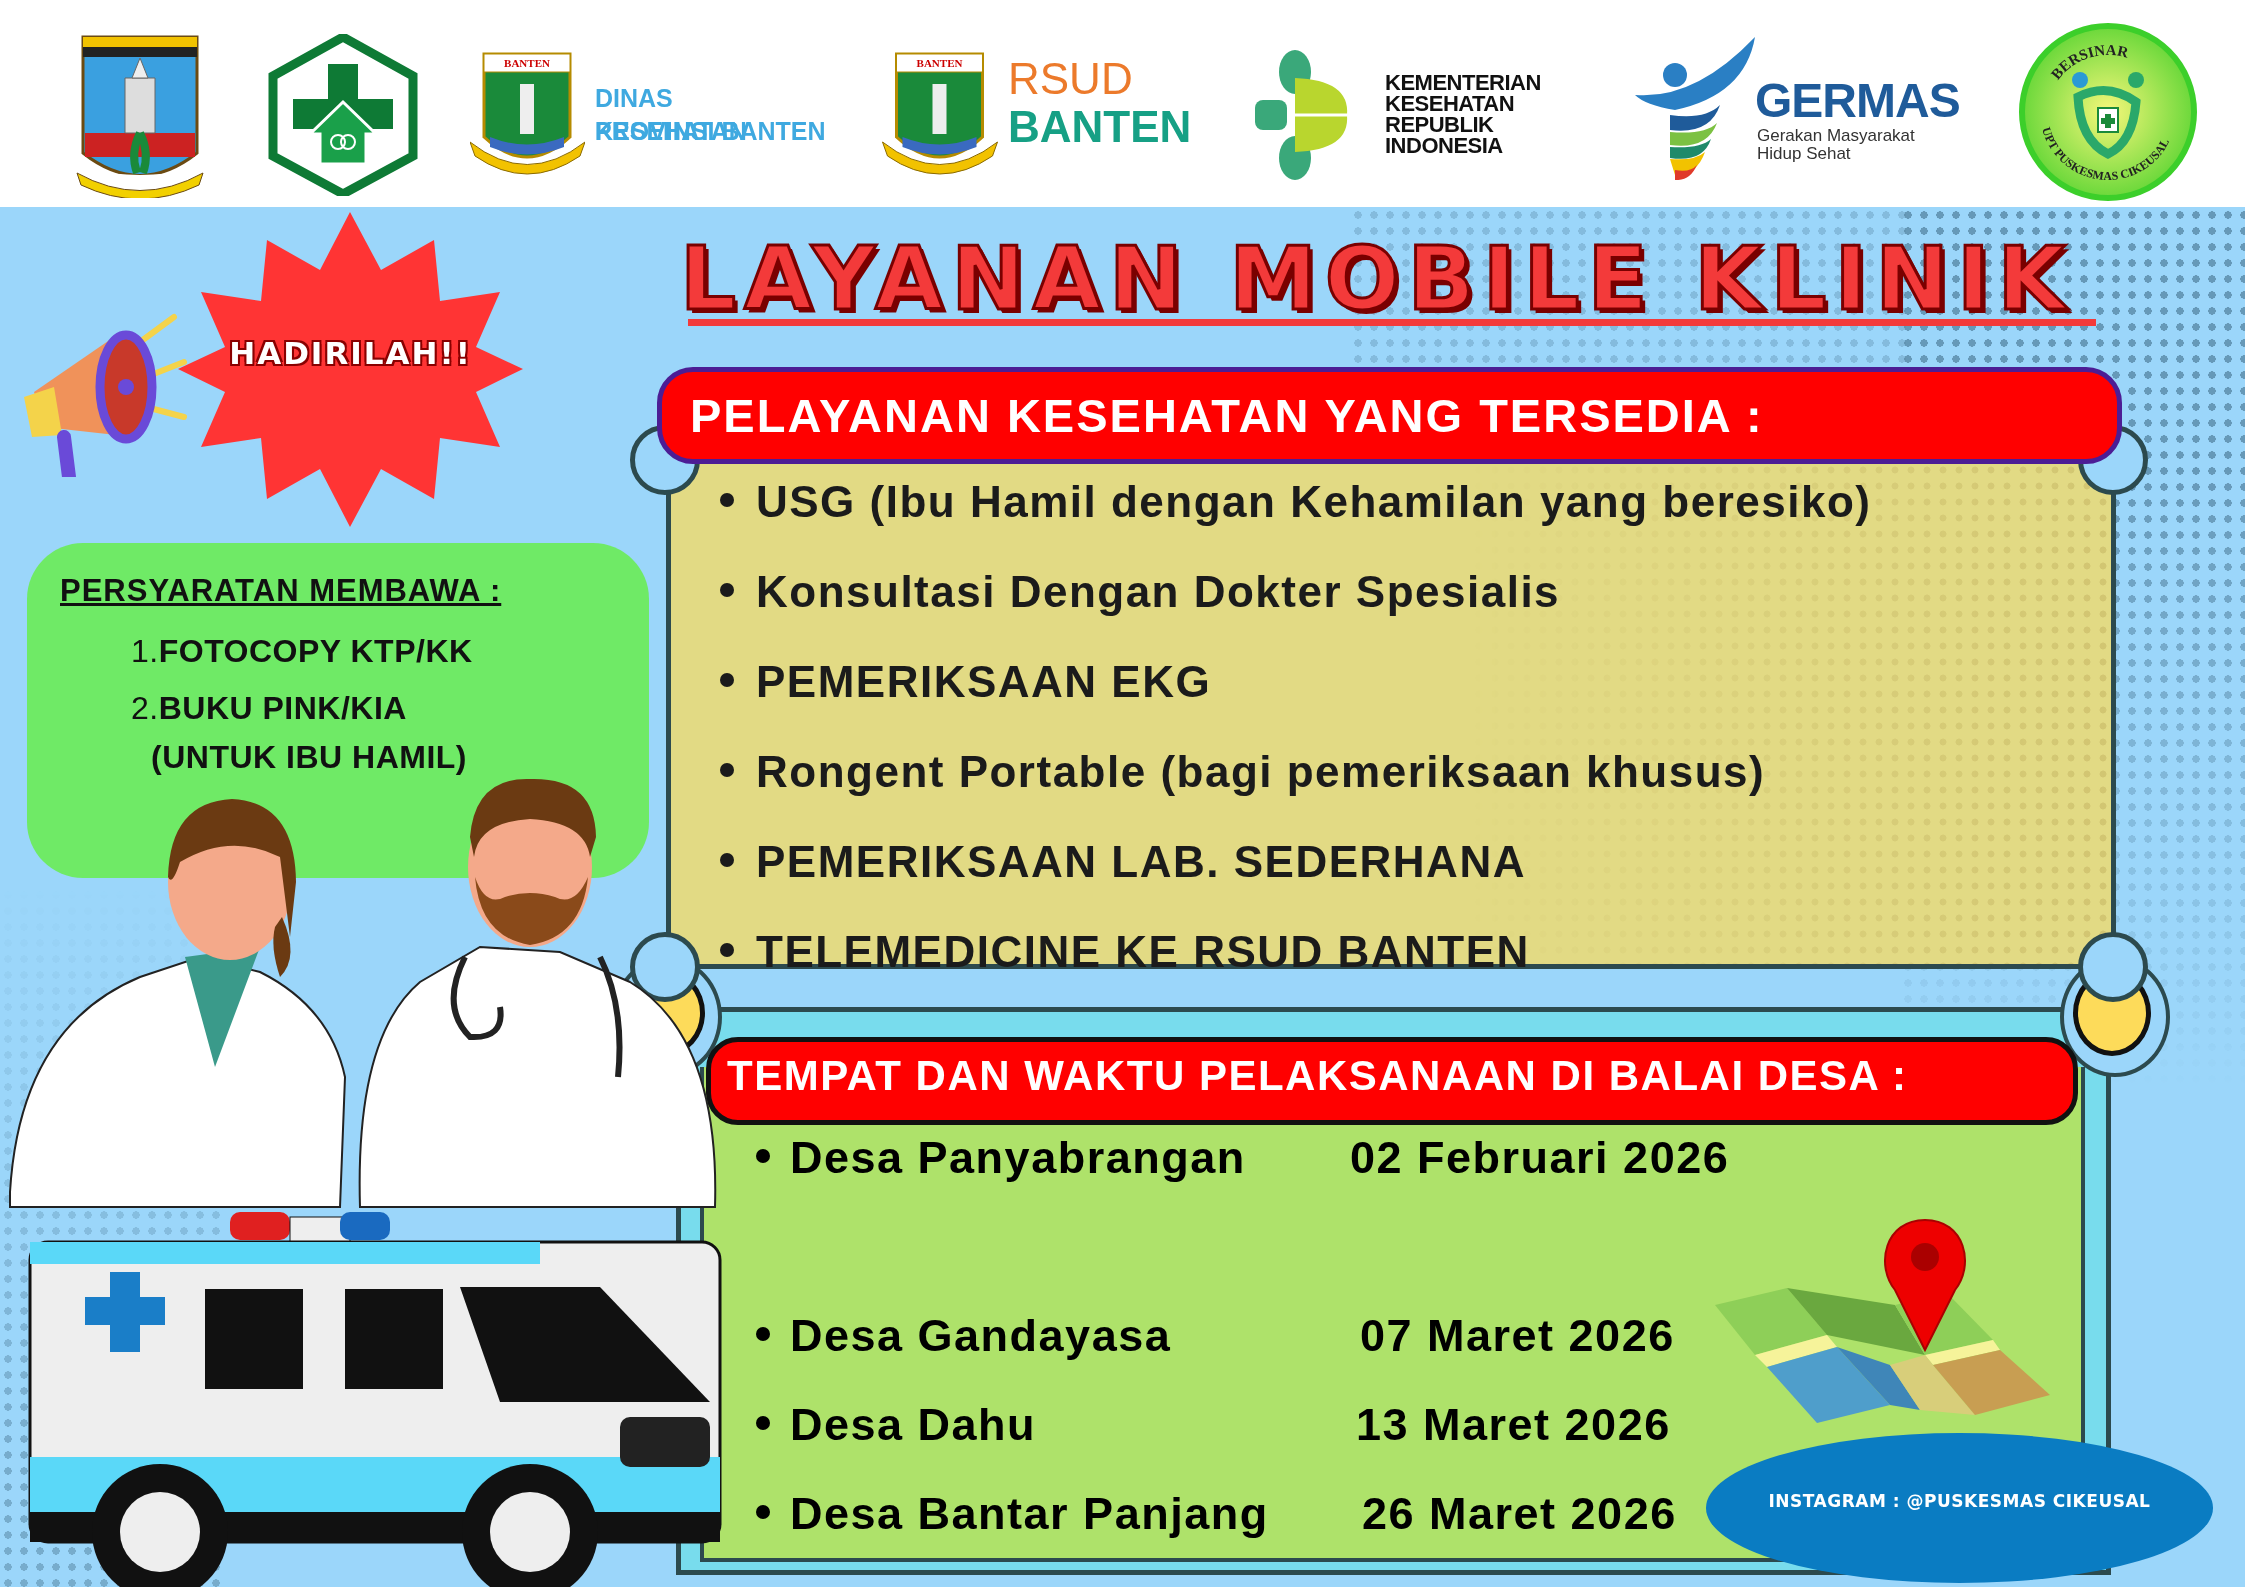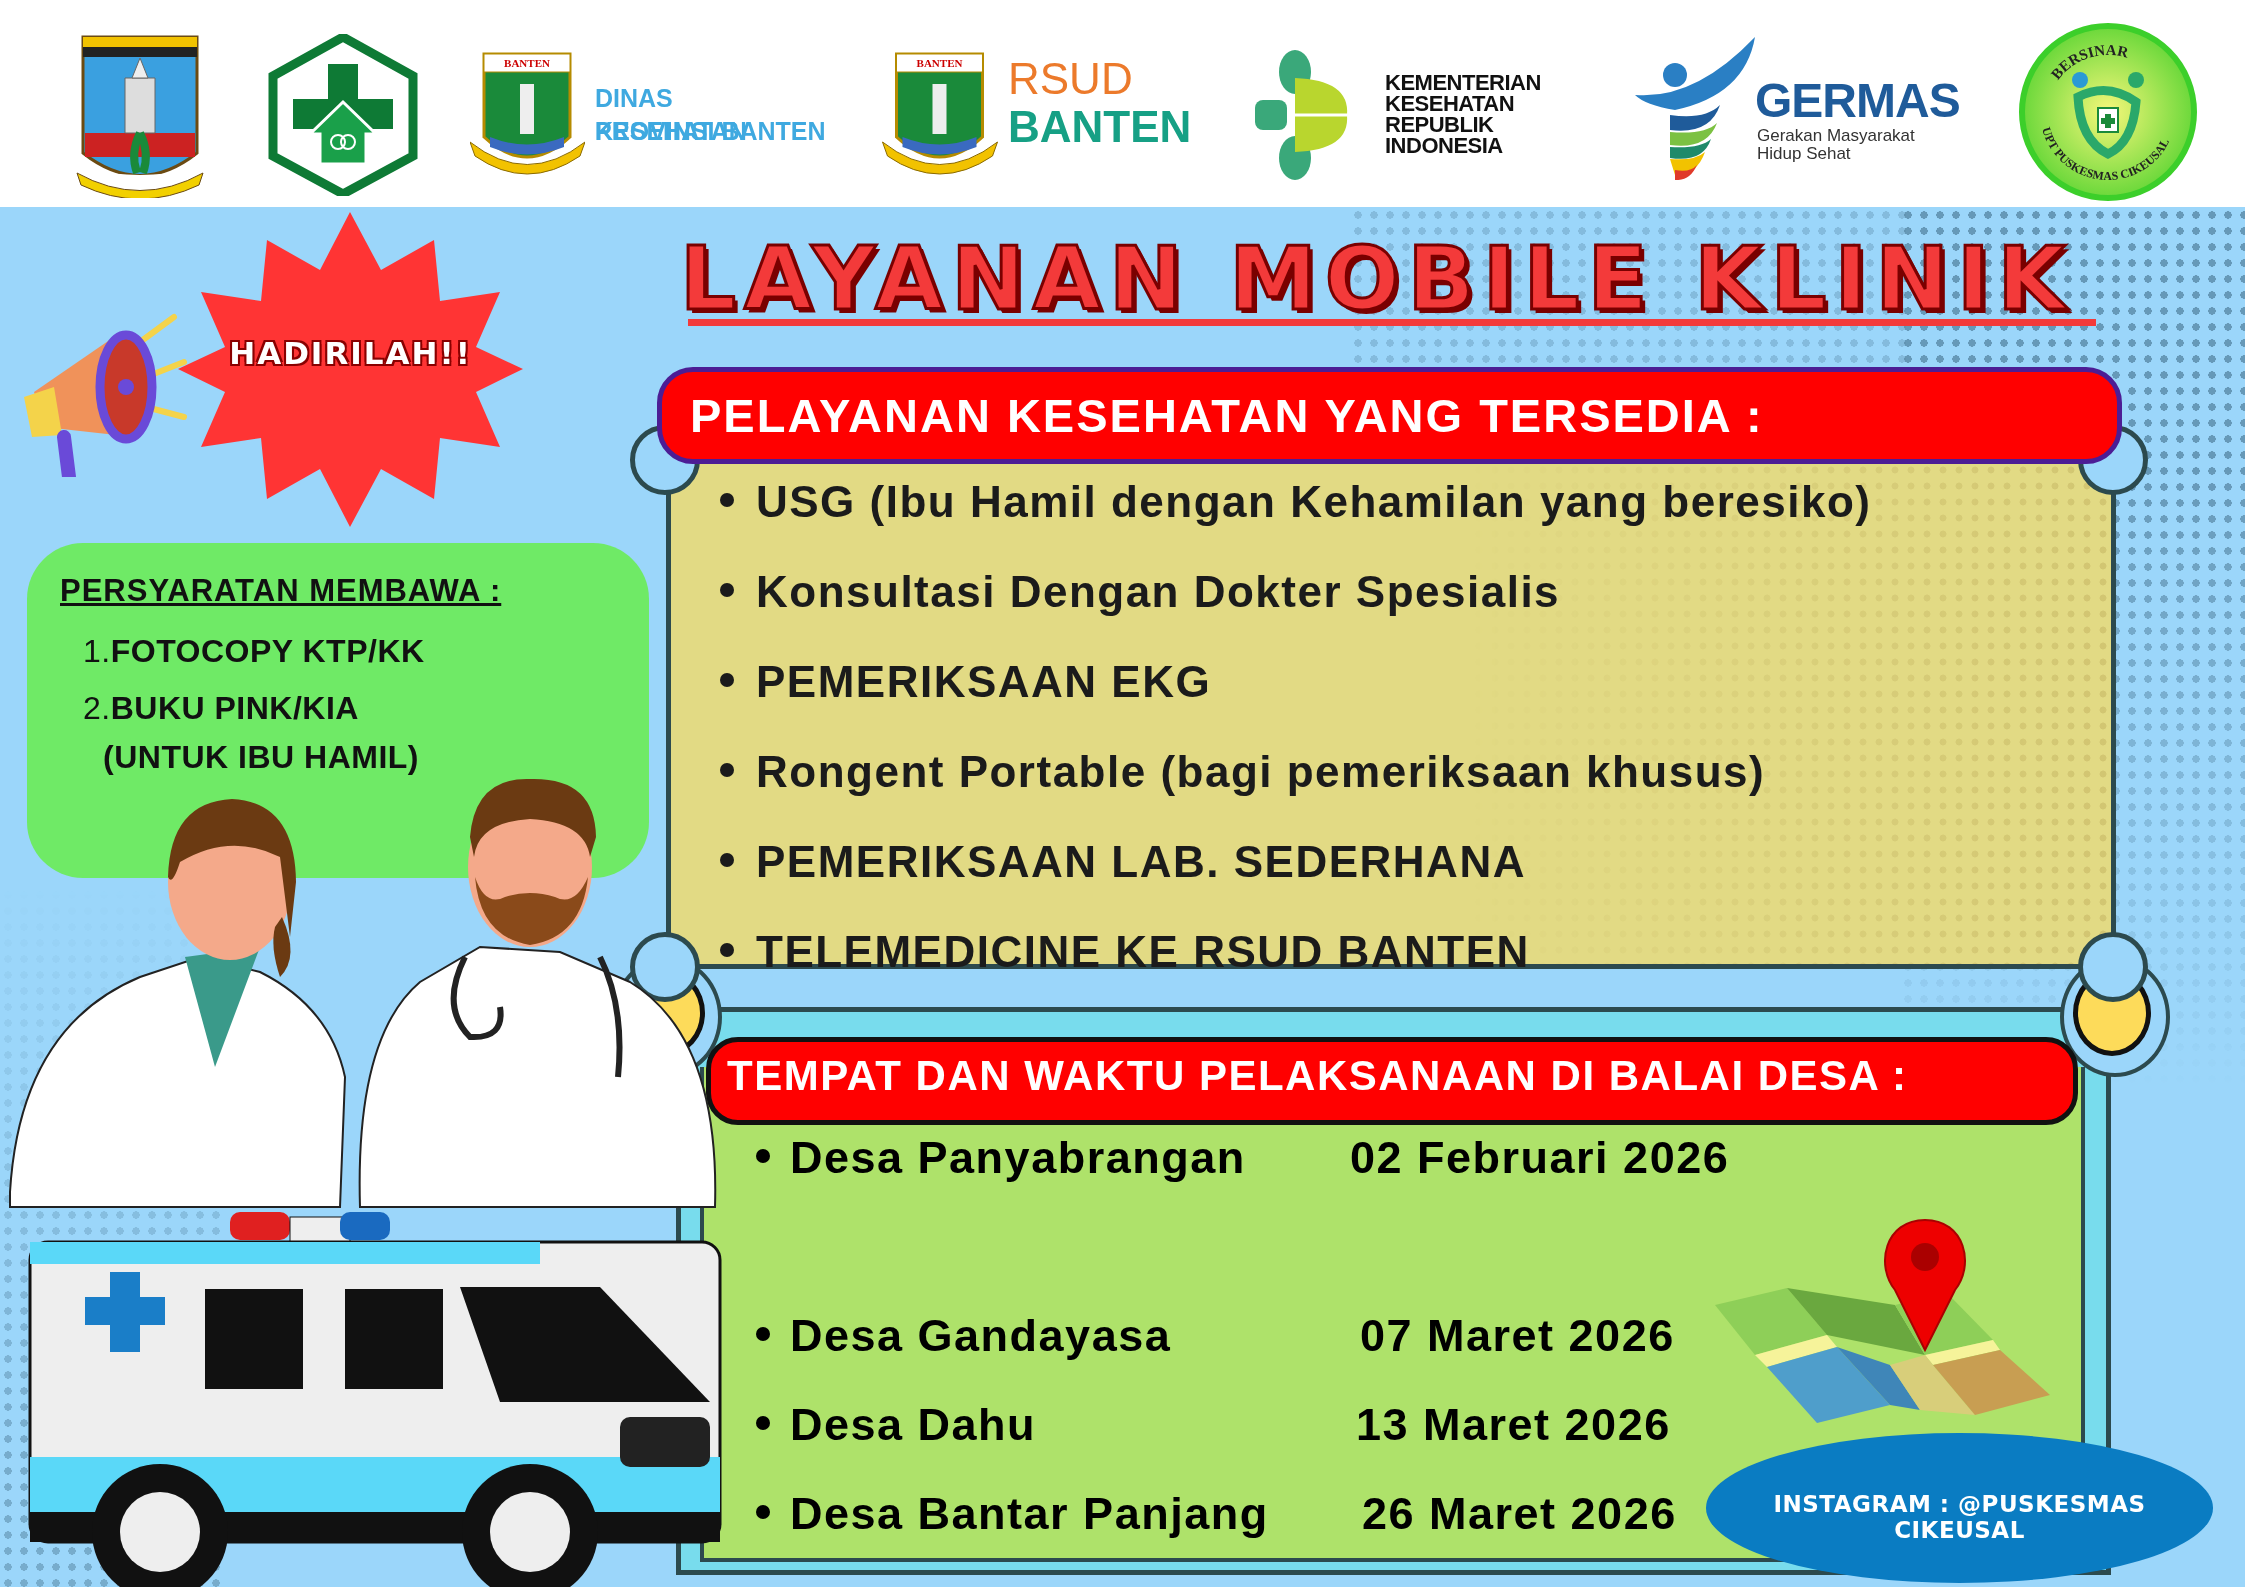--- a/index.html
+++ b/index.html
@@ -63,21 +63,21 @@
   
   .req-box {
     position: absolute; left: 27px; top: 336px; width: 622px; height: 335px;
     background: #6fea66; border-radius: 56px;
   }
   .req-title {
     position: absolute; left: 33px; top: 30px;
     font-weight: bold; font-size: 31px; color: #111; text-decoration: underline;
     letter-spacing: 1px;
   }
-  .req-item { position: absolute; font-size: 32px; color: #111; letter-spacing: 0.5px; }
+  .req-item { position: absolute; font-size: 32px; color: #111; letter-spacing: 0.5px; margin-left: 48px; }
   .req-item .num { font-weight: normal; }
   .req-item .txt { font-weight: bold; }
 
   
   .svc-panel {
     position: absolute; left: 666px; top: 250px; width: 1450px; height: 512px;
     background: #e2da84; border: 5px solid #2c4a4e;
     border-radius: 0;
   }
   .svc-corner {
@@ -136,21 +136,21 @@
   }
   .sch-place, .sch-date { display: inline-block; }
 
   
   .ig-pill {
     position: absolute; left: 1706px; top: 1226px; width: 507px; height: 150px;
     background: #0a7cc2; border-radius: 50%;
   }
   .ig-text {
     position: absolute; left: 0; top: 58px; width: 100%; text-align: center;
-    color: #fff; font-family: "DejaVu Sans", sans-serif; font-weight: bold; font-size: 23px; letter-spacing: 0.5px;
+    color: #fff; font-family: "DejaVu Sans", sans-serif; font-weight: bold; font-size: 17px; letter-spacing: 0.5px;
   }
 
   
   .illu { position: absolute; }
 </style>
 </head>
 <body>
 
 <div class="logo-bar">
 

